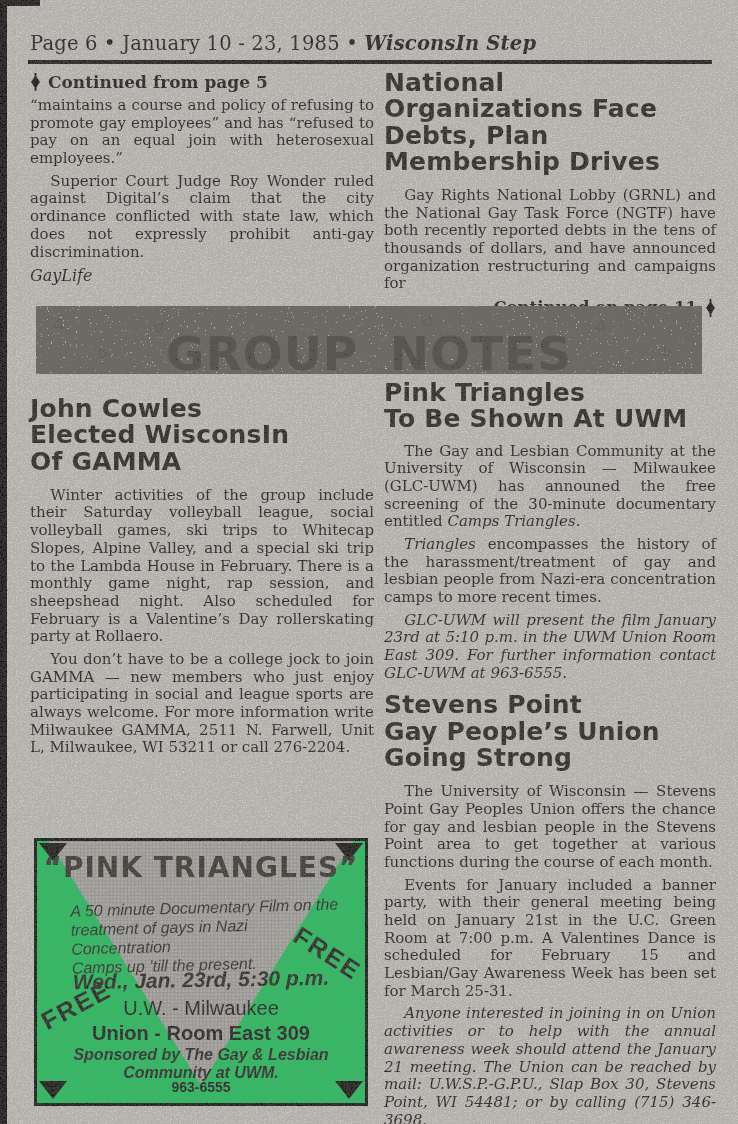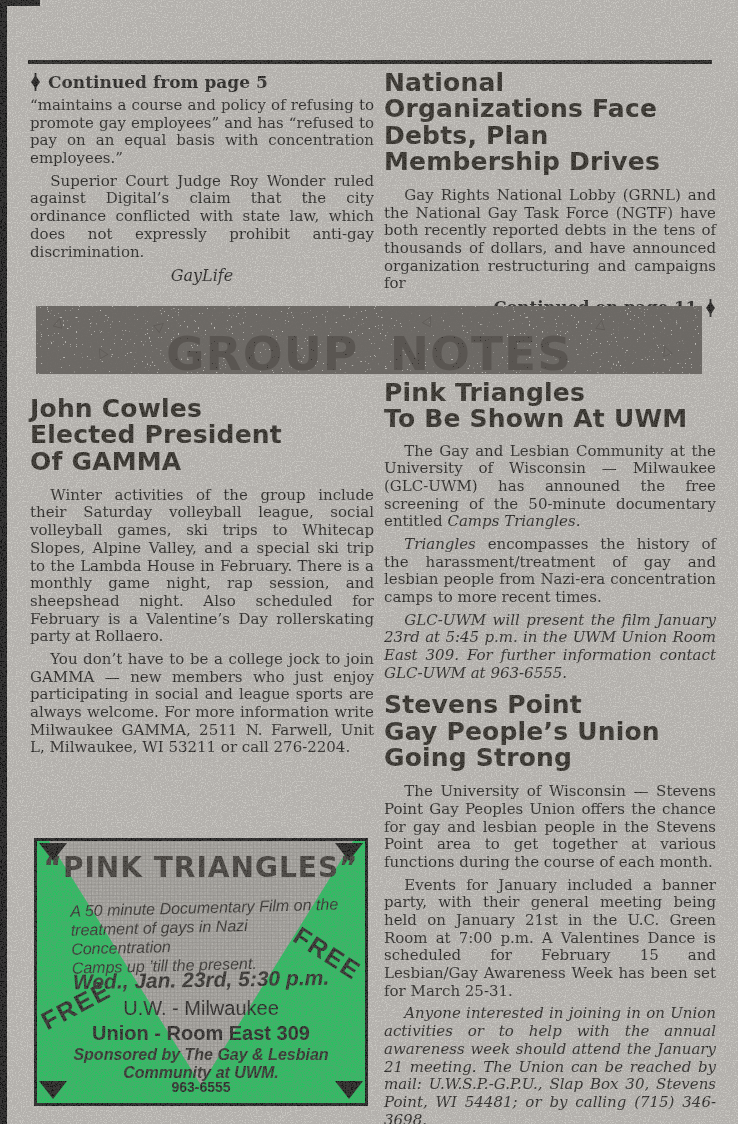--- a/index.html
+++ b/index.html
@@ -14,21 +14,21 @@
   .masthead .paper{font-weight:bold;font-style:italic;}
   .rule{position:absolute;left:28px;top:60px;width:684px;height:4px;background:#1d1c1a;}
   
   .col{position:absolute;}
   .headline{font-family:"DejaVu Sans",sans-serif;font-weight:bold;font-size:25px;line-height:1.05;
             color:#28251f;white-space:pre-line;letter-spacing:.2px;margin:0 0 12px 0;}
   .body-p{font-size:15px;line-height:1.18;text-align:justify;margin:0 0 5px 0;}
   .indent{text-indent:1.35em;}
   .italic{font-style:italic;}
   .kicker{font-weight:bold;font-size:17px;margin:0 0 5px 0;display:flex;align-items:center;gap:7px;}
-  .credit{text-align:center;font-style:italic;font-size:16px;margin-top:2px;}
+  .credit{text-align:left;font-style:italic;font-size:16px;margin-top:2px;}
   .continued-on{display:flex;justify-content:flex-end;align-items:center;gap:8px;
                 font-weight:bold;font-size:16.5px;margin-top:4px;}
   .marker-icon{flex:0 0 auto;display:inline-block;}
   
   #banner{position:absolute;left:36px;top:306px;width:666px;height:68px;background:#c3c1bc;overflow:hidden;}
   #banner .title{position:absolute;left:0;right:0;top:20px;text-align:center;
       font-family:"DejaVu Sans",sans-serif;font-weight:bold;font-size:47px;letter-spacing:1px;word-spacing:14px;
       color:#363330;z-index:2;}
   #banner svg.speck{position:absolute;left:0;top:0;z-index:3;opacity:.85;}
   .tex{position:absolute;z-index:1;font-size:13px;color:#2e2c2a;opacity:.8;font-family:"DejaVu Sans",sans-serif;}
@@ -50,31 +50,32 @@
   .ad-phone{top:238px;font-weight:bold;font-size:14px;color:#232120;}
 </style>
 </head>
 <body>
 
 <div id="page">
 
   <div class="edge-strip"></div>
   <div class="corner-mark"></div>
 
+  <div class="masthead"><span>Page 6 • January 10 - 23, 1985 • </span><span class="paper">WisconsIn Step</span></div>
   <div class="rule"></div>
 
   <div class="col" style="left:30px;top:72px;width:344px;">
     <div class="kicker">
       <svg class="marker-icon" width="11" height="18" viewBox="0 0 11 18">
         <rect x="4.6" y="0" width="1.8" height="18" fill="#161514"></rect>
         <polygon points="5.5,2.5 10,9 5.5,15.5 1,9" fill="#161514"></polygon>
       </svg>
       <span>Continued from page 5</span>
     </div>
-    <p class="body-p">“maintains a course and policy of refusing to promote gay employees” and has “refused to pay on an equal basis with concentration employees.”</p>
+    <p class="body-p">“maintains a course and policy of refusing to promote gay employees” and has “refused to pay on an equal join with heterosexual employees.”</p>
     <p class="body-p indent">Superior Court Judge Roy Wonder ruled against Digital’s claim that the city ordinance conflicted with state law, which does not expressly prohibit anti-gay discrimination.</p>
     <div class="credit">GayLife</div>
   </div>
 
   <div class="col" style="left:384px;top:70px;width:332px;">
     <h2 class="headline">National
 Organizations Face
 Debts, Plan
 Membership Drives</h2>
     <p class="body-p indent">Gay Rights National Lobby (GRNL) and the National Gay Task Force (NGTF) have both recently reported debts in the tens of thousands of dollars, and have announced organization restructuring and campaigns for</p>
@@ -103,32 +104,32 @@
           <feTurbulence type="fractalNoise" baseFrequency="0.55" numOctaves="2" seed="11" stitchTiles="stitch"></feTurbulence>
           <feColorMatrix type="matrix" values="0 0 0 0 0.12  0 0 0 0 0.11  0 0 0 0 0.10  6 6 6 -9.6 0"></feColorMatrix>
         </filter>
       </defs>
       <rect width="666" height="68" filter="url(#speckf)"></rect>
     </svg>
   </div>
 
   <div class="col" style="left:30px;top:396px;width:344px;">
     <h2 class="headline">John Cowles
-Elected President
+Elected WisconsIn
 Of GAMMA</h2>
     <p class="body-p indent">Winter activities of the group include their Saturday volleyball league, social volleyball games, ski trips to Whitecap Slopes, Alpine Valley, and a special ski trip to the Lambda House in February. There is a monthly game night, rap session, and sheepshead night. Also scheduled for February is a Valentine’s Day rollerskating party at Rollaero.</p>
     <p class="body-p indent">You don’t have to be a college jock to join GAMMA — new members who just enjoy participating in social and league sports are always welcome. For more information write Milwaukee GAMMA, 2511 N. Farwell, Unit L, Milwaukee, WI 53211 or call 276-2204.</p>
   </div>
 
   <div class="col" style="left:384px;top:380px;width:332px;">
     <h2 class="headline" style="margin-bottom:10px;">Pink Triangles
 To Be Shown At UWM</h2>
-    <p class="body-p indent"><span>The Gay and Lesbian Community at the University of Wisconsin — Milwaukee (GLC-UWM) has announed the free screening of the 50-minute documentary entitled </span><span class="italic">Camps Triangles.</span></p>
+    <p class="body-p indent"><span>The Gay and Lesbian Community at the University of Wisconsin — Milwaukee (GLC-UWM) has announed the free screening of the 30-minute documentary entitled </span><span class="italic">Camps Triangles.</span></p>
     <p class="body-p indent"><span class="italic">Triangles</span><span> encompasses the history of the harassment/treatment of gay and lesbian people from Nazi-era concentration camps to more recent times.</span></p>
-    <p class="body-p indent italic">GLC-UWM will present the film January 23rd at 5:45 p.m. in the UWM Union Room East 309. For further information contact GLC-UWM at 963-6555.</p>
+    <p class="body-p indent italic">GLC-UWM will present the film January 23rd at 5:10 p.m. in the UWM Union Room East 309. For further information contact GLC-UWM at 963-6555.</p>
     <h2 class="headline" style="margin:10px 0 12px 0;">Stevens Point
 Gay People’s Union
 Going Strong</h2>
     <p class="body-p indent">The University of Wisconsin — Stevens Point Gay Peoples Union offers the chance for gay and lesbian people in the Stevens Point area to get together at various functions during the course of each month.</p>
     <p class="body-p indent">Events for January included a banner party, with their general meeting being held on January 21st in the U.C. Green Room at 7:00 p.m. A Valentines Dance is scheduled for February 15 and Lesbian/Gay Awareness Week has been set for March 25-31.</p>
     <p class="body-p indent italic">Anyone interested in joining in on Union activities or to help with the annual awareness week should attend the January 21 meeting. The Union can be reached by mail: U.W.S.P.-G.P.U., Slap Box 30, Stevens Point, WI 54481; or by calling (715) 346-3698.</p>
   </div>
 
   <div id="ad">
     <svg class="layer" width="328" height="262" viewBox="0 0 328 262">

